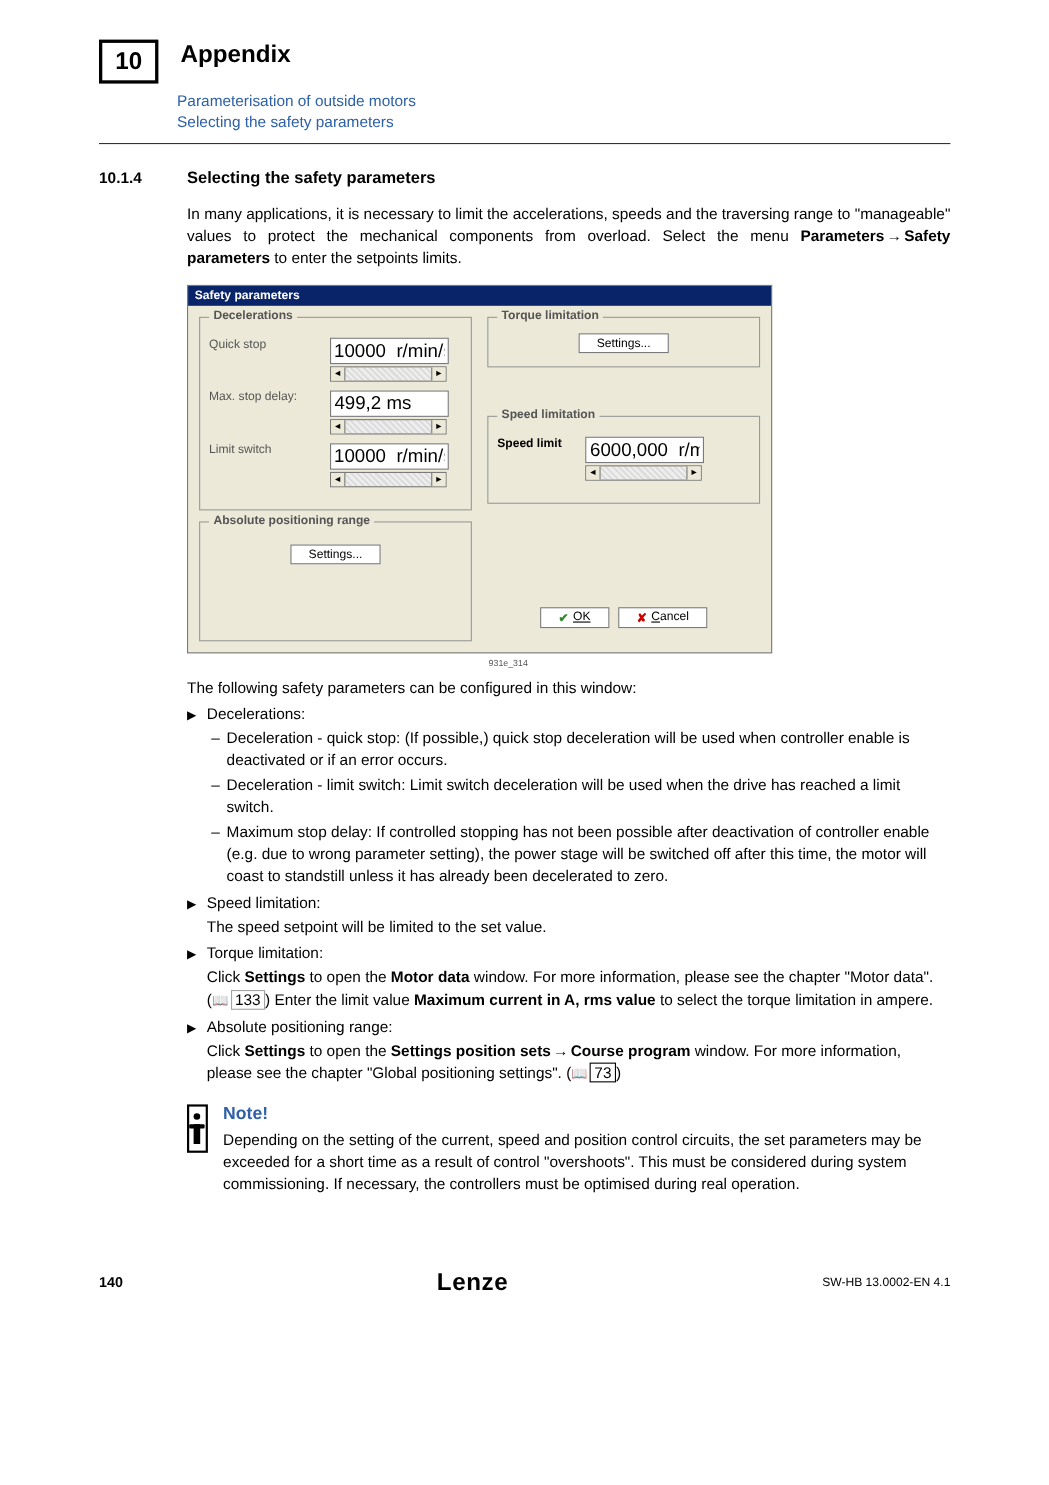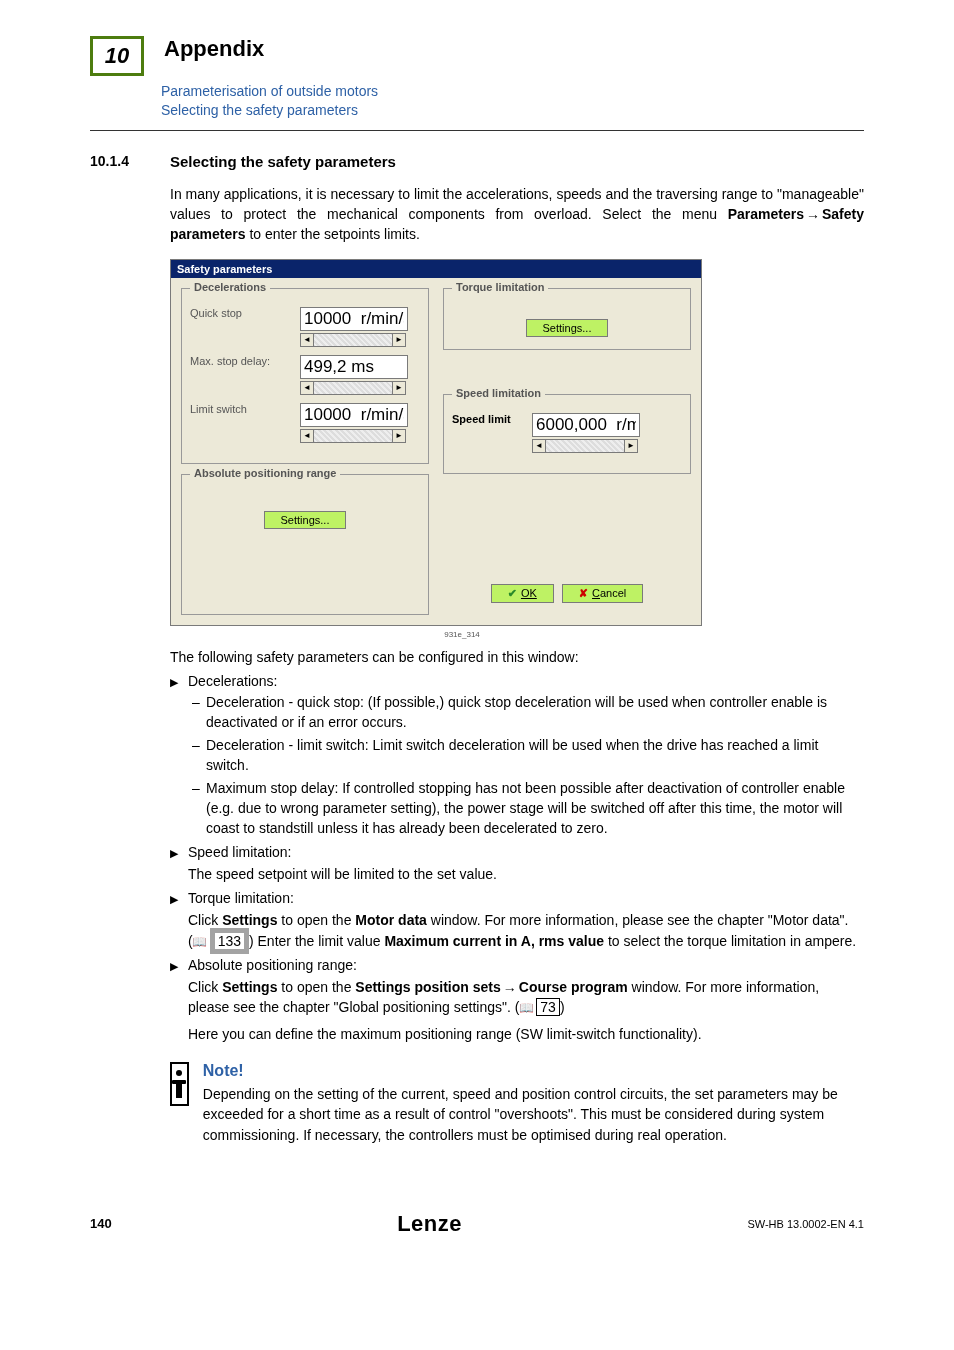--- a/index.html
+++ b/index.html
@@ -15,28 +15,27 @@
     box-sizing: border-box;
   }
   .chapter-head {
     display: flex;
     align-items: flex-start;
     margin-bottom: 6px;
   }
   .chapter-num {
     width: 48px;
     height: 34px;
-    border: 3px solid #4d7c0f;
+    border: 3px solid #000000;
     font-weight: 700;
     font-size: 22px;
     display: flex;
     align-items: center;
     justify-content: center;
     margin-right: 20px;
-    font-style: italic;
   }
   .chapter-title {
     font-weight: 700;
     font-size: 22px;
   }
   .chapter-sub {
     margin-left: 71px;
     color: #2e61a6;
     font-size: 14px;
     line-height: 1.35;
@@ -132,27 +131,26 @@
     background: #ece9d8;
     border-right: 1px solid #7a7a7a;
     display: flex;
     align-items: center;
     justify-content: center;
     font-size: 8px;
   }
   .mini-scroll .btn.r { border-left: 1px solid #7a7a7a; border-right: none; margin-left: auto; }
   .win-btn {
     border: 1px solid #7a7a7a;
-    background: #bef264;
+    background: #ffffff;
     padding: 2px 16px;
     font-size: 11px;
     display: inline-flex;
     align-items: center;
     gap: 4px;
-    margin-top: 16px;
   }
   .dlg-footer {
     display: flex;
     justify-content: center;
     gap: 8px;
     padding: 6px 0 12px 0;
   }
   .left-col, .right-col { display:flex; flex-direction:column; gap:10px; }
   .left-col {flex:1;}
   .right-col{flex:1;gap:44px;}
@@ -350,31 +348,30 @@
         <span class="mk"></span>
         <span>Speed limitation:</span>
       </div>
     <div class="sub-body">The speed setpoint will be limited to the set value.</div>
 
     <div class="li1">
         <span class="mk"></span>
         <span>Torque limitation:</span>
       </div>
     <div class="sub-body">
-      <span>Click </span><b>Settings</b><span> to open the </span><b>Motor data</b><span> window. For more information, please see the chapter "Motor data". (</span><span class="book-icon"></span><span style="border:5px solid #a3a3a3;padding:0 3px;">133</span><span>) Enter the limit value </span><b>Maximum current in A, rms value</b><span> to select the torque limitation in ampere.</span>
+      <span>Click </span><b>Settings</b><span> to open the </span><b>Motor data</b><span> window. For more information, please see the chapter "Motor data". (</span><span class="book-icon"></span><span style="border:1px solid #a3a3a3;padding:0 3px;">133</span><span>) Enter the limit value </span><b>Maximum current in A, rms value</b><span> to select the torque limitation in ampere.</span>
     </div>
 
     <div class="li1">
         <span class="mk"></span>
         <span>Absolute positioning range:</span>
       </div>
     <div class="sub-body">
       <span>Click </span><b>Settings</b><span> to open the </span><b>Settings position sets</b><span class="rarr"></span><b>Course program</b><span> window. For more information, please see the chapter "Global positioning settings". (</span><span class="book-icon"></span><span style="border:1px solid #000;padding:0 3px;">73</span><span>)</span>
     </div>
-    <div class="sub-body">Here you can define the maximum positioning range (SW limit-switch functionality).</div>
   </div>
 
   <div class="note-row">
     <div class="note-icon">
       <div class="note-icon-inner">
           <div class="d"></div>
           <div class="f"></div>
           <div class="s"></div>
         </div>
     </div>

